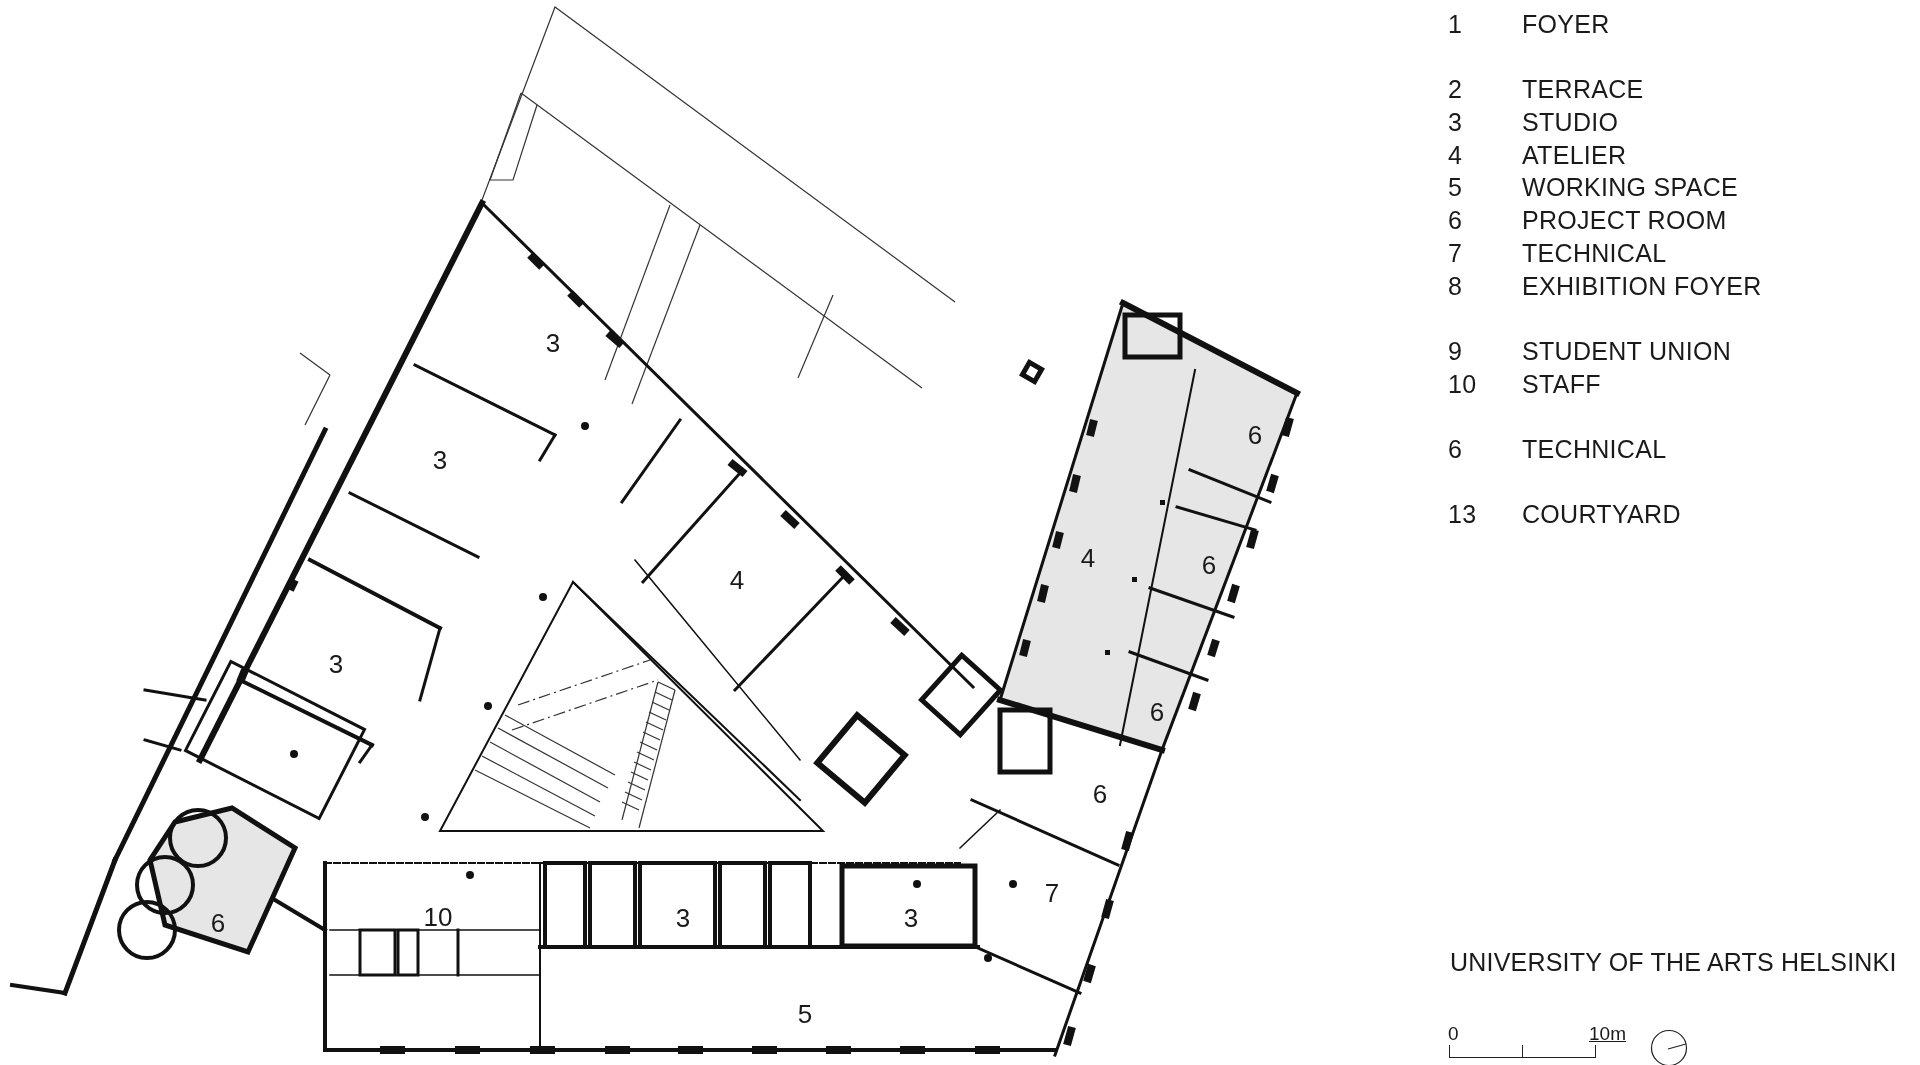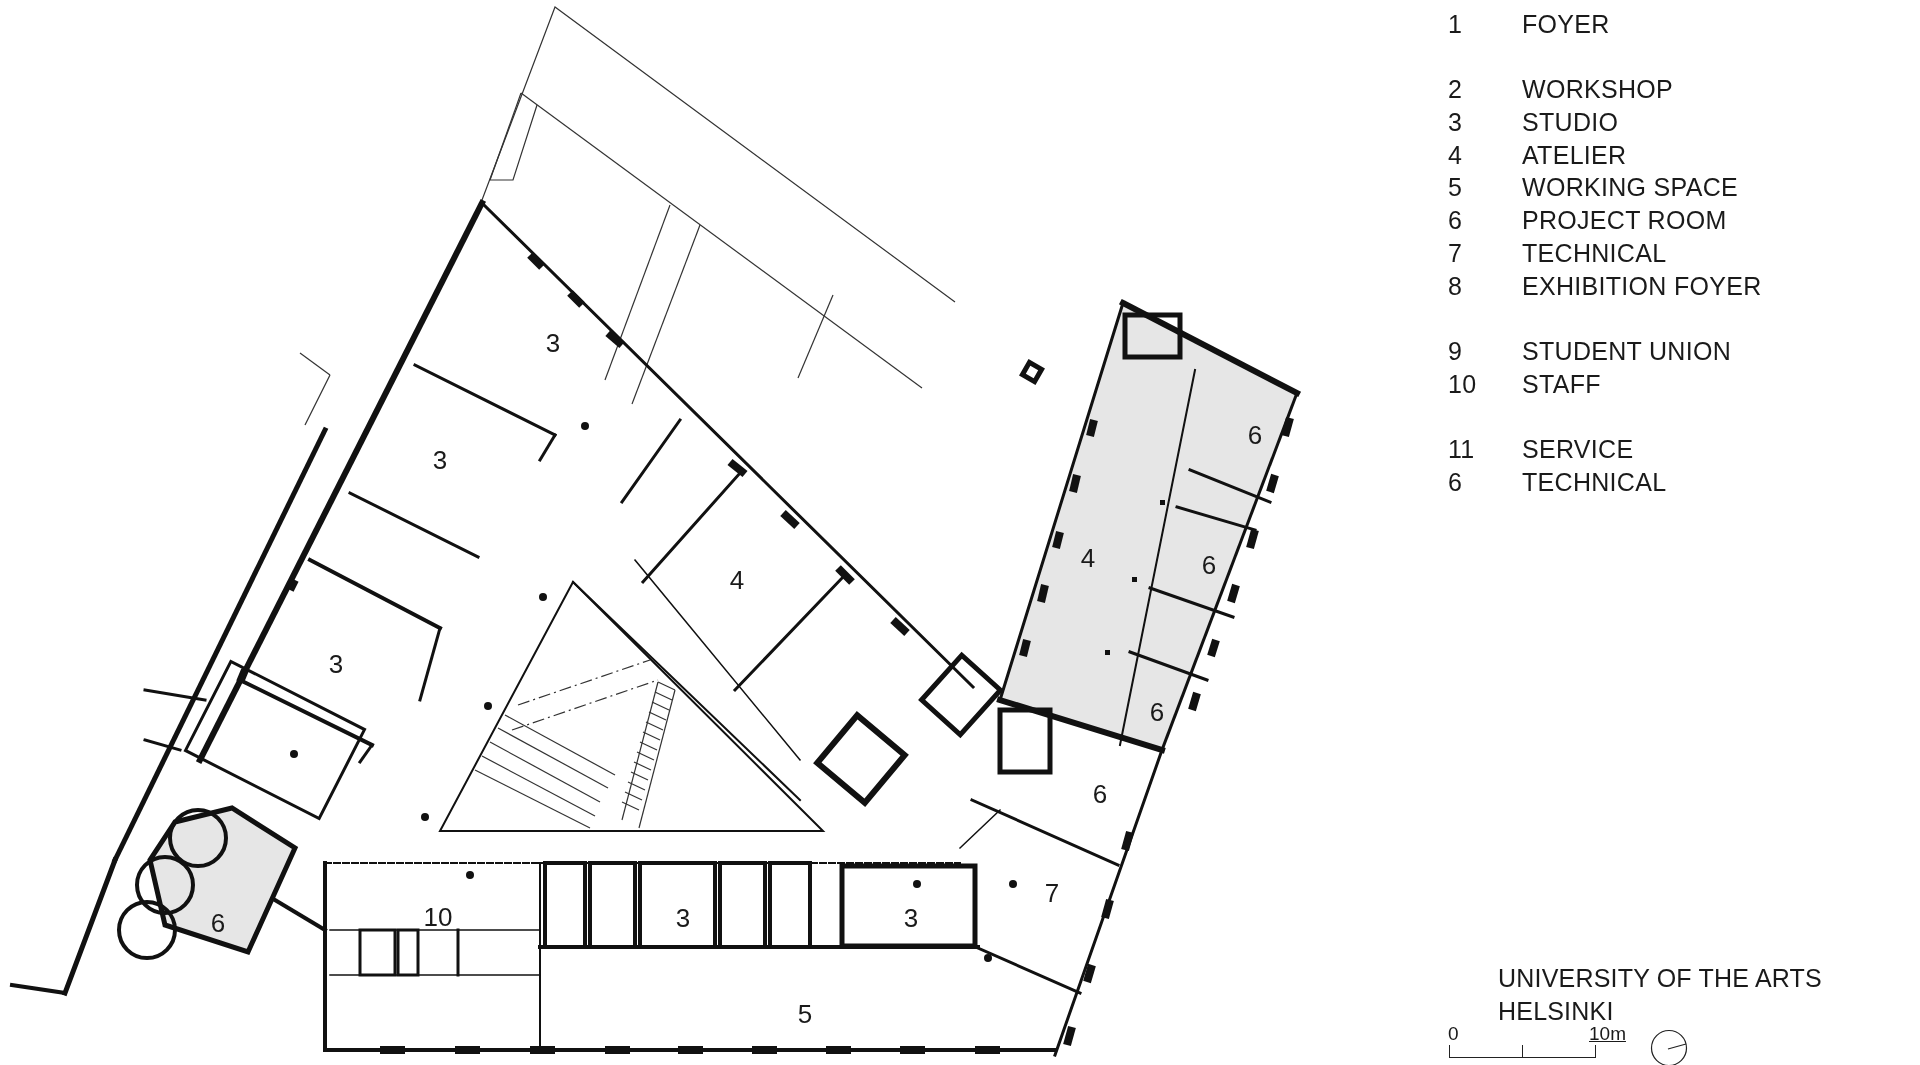--- a/index.html
+++ b/index.html
@@ -2,21 +2,21 @@
 <html><head>
 <meta charset="utf-8">
 <style>
   html,body{margin:0;padding:0;background:#ffffff;}
   body{width:1920px;height:1065px;position:relative;overflow:hidden;font-family:"Liberation Sans",sans-serif;color:#1a1a1a;}
   #plan{position:absolute;left:0;top:0;width:1400px;height:1065px;}
   .legend{position:absolute;left:1448px;top:8px;font-size:25px;line-height:32.7px;letter-spacing:0.3px;}
   .legend .row{display:flex;height:32.7px;}
   .legend .gap{height:32.7px;}
   .legend .num{width:74px;}
-  .title-block{position:absolute;left:1498px;top:946px;font-size:25px;line-height:33px;letter-spacing:0.2px;margin-top:16px;}
+  .title-block{position:absolute;left:1450px;top:946px;font-size:25px;line-height:33px;letter-spacing:0.2px;}
   .scale{position:absolute;left:1448px;top:1027px;width:160px;height:40px;}
   .scale .l0{position:absolute;left:0;top:-4px;font-size:19px;}
   .scale .l10{position:absolute;left:141px;top:-4px;font-size:19px;text-decoration:underline;}
   .scale .bar{position:absolute;left:1px;top:30px;width:147px;height:0;border-bottom:1.3px solid #222;}
   .scale .tick{position:absolute;top:18px;width:0;height:13px;border-left:1.3px solid #222;}
   .north{position:absolute;left:1650px;top:1029px;}
   text.rl{font-family:"Liberation Sans",sans-serif;font-size:26px;fill:#1a1a1a;text-anchor:middle;dominant-baseline:central;}
 </style>
 </head>
 <body>
@@ -211,21 +211,21 @@
 </svg>
 
 <div class="legend" id="legend">
     <div class="row">
       <span class="num">1</span>
       <span>FOYER</span>
     </div>
     <div class="gap"></div>
     <div class="row">
       <span class="num">2</span>
-      <span>WORKSHOP</span>
+      <span>TERRACE</span>
     </div>
     <div class="row">
       <span class="num">3</span>
       <span>STUDIO</span>
     </div>
     <div class="row">
       <span class="num">4</span>
       <span>ATELIER</span>
     </div>
     <div class="row">
@@ -248,28 +248,28 @@
     <div class="row">
       <span class="num">9</span>
       <span>STUDENT UNION</span>
     </div>
     <div class="row">
       <span class="num">10</span>
       <span>STAFF</span>
     </div>
     <div class="gap"></div>
     <div class="row">
-      <span class="num">11</span>
-      <span>SERVICE</span>
-    </div>
-    <div class="row">
       <span class="num">6</span>
       <span>TECHNICAL</span>
     </div>
     <div class="gap"></div>
+    <div class="row">
+      <span class="num">13</span>
+      <span>COURTYARD</span>
+    </div>
   </div>
 
 <div class="title-block">
   <div>UNIVERSITY OF THE ARTS HELSINKI</div>
 </div>
 
 <div class="scale">
   <span class="l0">0</span>
   <span class="l10">10m</span>
   <div class="bar"></div>

